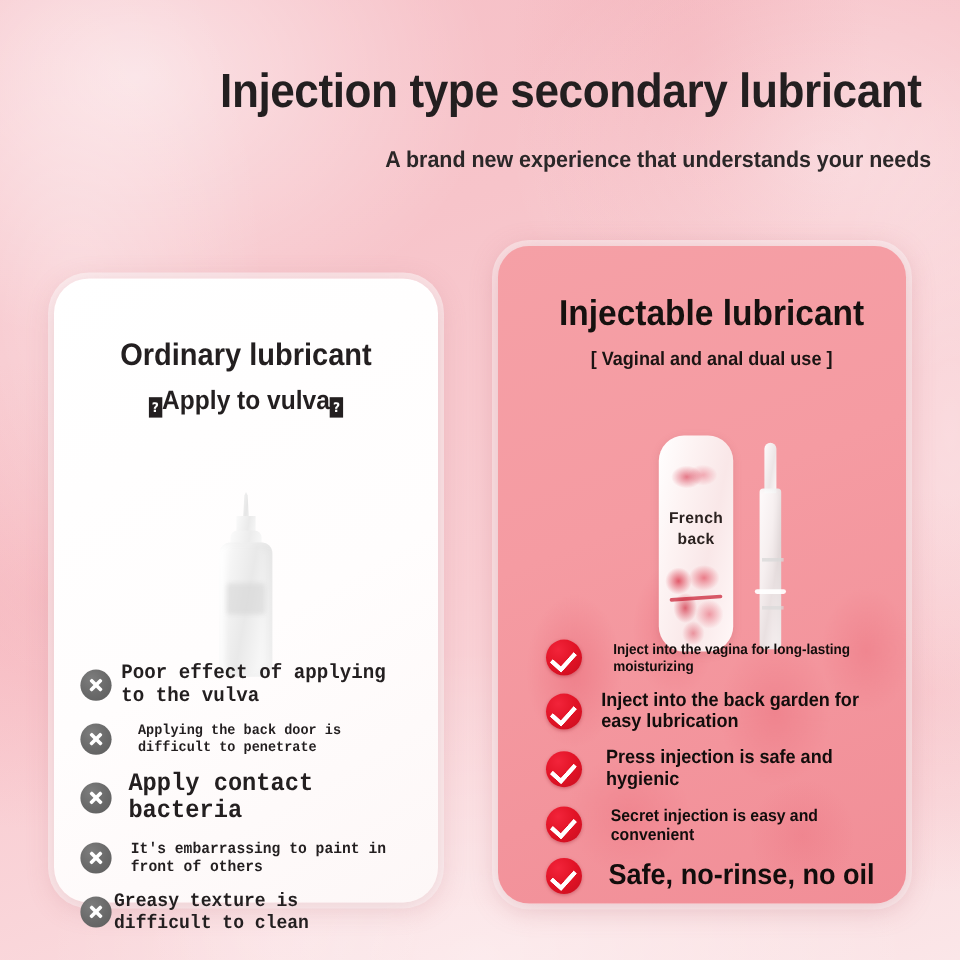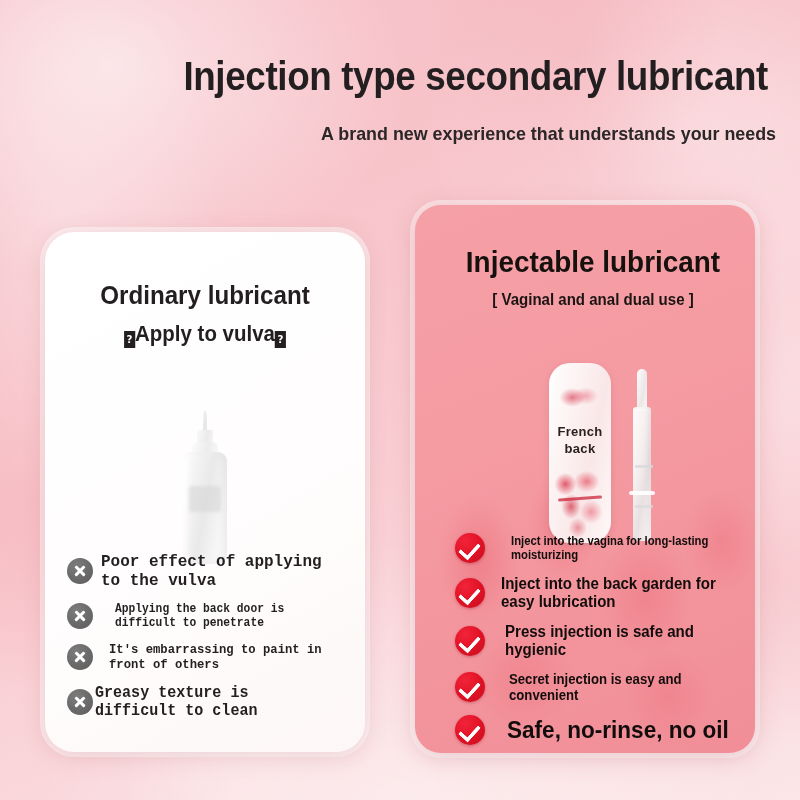--- a/index.html
+++ b/index.html
@@ -340,20 +340,24 @@
         <div class="row">
           <span class="icon-x"></span>
           <span class="row-text" style="font-size:17px;">Poor effect of applying to the vulva</span>
         </div>
 
         <div class="row">
           <span class="icon-x"></span>
           <span class="row-text" style="font-size:12px; margin-left:14px;">Applying the back door is difficult to penetrate</span>
         </div>
 
+        <div class="row">
+          <span class="icon-x"></span>
+          <span class="row-text" style="font-size:21px; margin-left:6px;">Apply contact bacteria</span>
+        </div>
 
         <div class="row">
           <span class="icon-x"></span>
           <span class="row-text" style="font-size:13px; margin-left:8px;">It's embarrassing to paint in front of others</span>
         </div>
 
         <div class="row">
           <span class="icon-x" style="margin-right:2px;"></span>
           <span class="row-text" style="font-size:16px;">Greasy texture is difficult to clean</span>
         </div>

